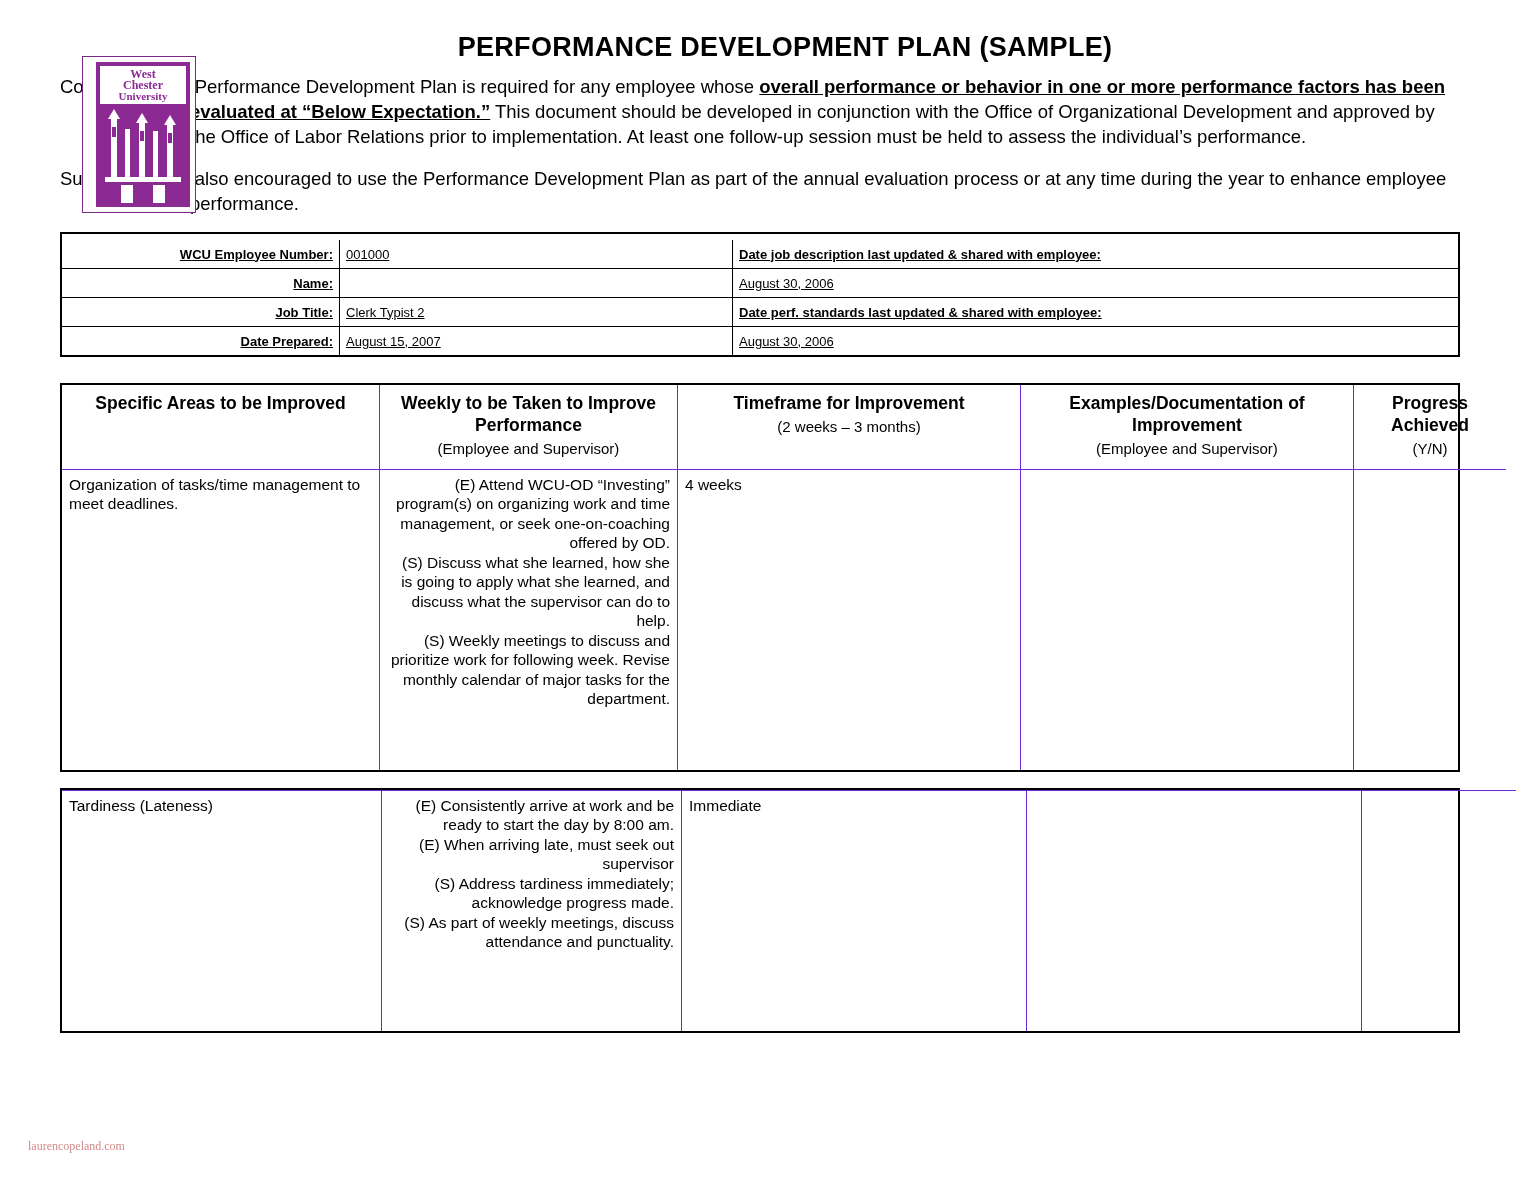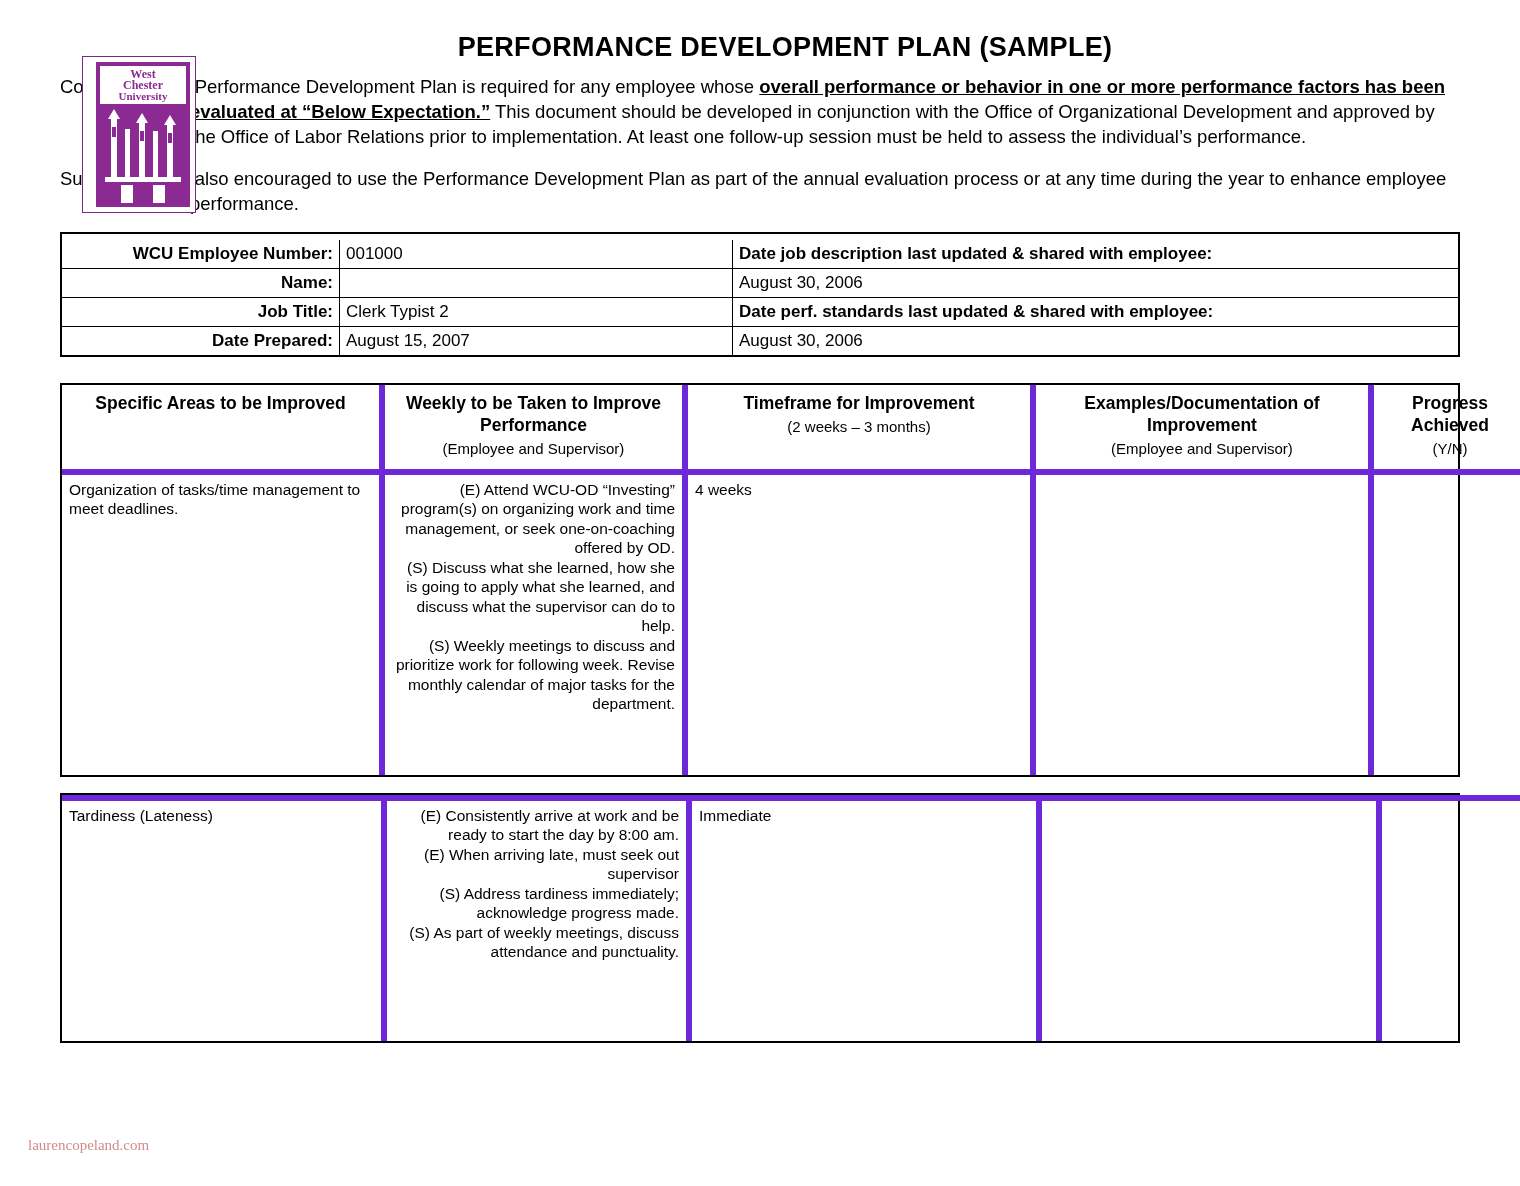--- a/index.html
+++ b/index.html
@@ -77,24 +77,25 @@
 
   
   table.info {
     width: 100%;
     border-collapse: collapse;
     margin-top: 6px;
     table-layout: fixed;
   }
   table.info td {
     border: 1px solid #000;
-    font-size: 17px;
+    font-size: 13px;
     padding: 2px 6px;
     height: 24px;
     vertical-align: middle;
+    text-decoration: underline;
   }
   table.info td.lbl {
     text-align: right;
     font-weight: bold;
     width: 265px;
   }
   table.info td.val {
     width: 380px;
   }
   table.info td.rlbl {
@@ -111,21 +112,21 @@
   table.info tr:last-child td { border-bottom: none; }
 
   
   table.grid {
     width: 100%;
     border-collapse: collapse;
     table-layout: fixed;
     margin-top: 28px;
   }
   table.grid th, table.grid td {
-    border: 6px solid #6d28d9;
+    border: 1px solid #6d28d9;
     vertical-align: top;
   }
   table.grid thead th {
     text-align: center;
     font-size: 17.5px;
     font-weight: bold;
     padding: 8px 6px 10px 6px;
     line-height: 1.25;
   }
   table.grid thead th .sub {
@@ -162,21 +163,21 @@
   .cell-text { white-space: pre-line; }
 
   .row1 td { height: 290px; }
   .row2 td { height: 230px; }
 
   
   .footer {
     position: absolute;
     left: 28px;
     bottom: 32px;
-    font-size: 15px;
+    font-size: 12px;
     color: #d18b8b;
     font-family: "Liberation Serif", serif;
   }
 </style>
 </head>
 <body>
 
 <div class="page">
 
   <div class="header">

